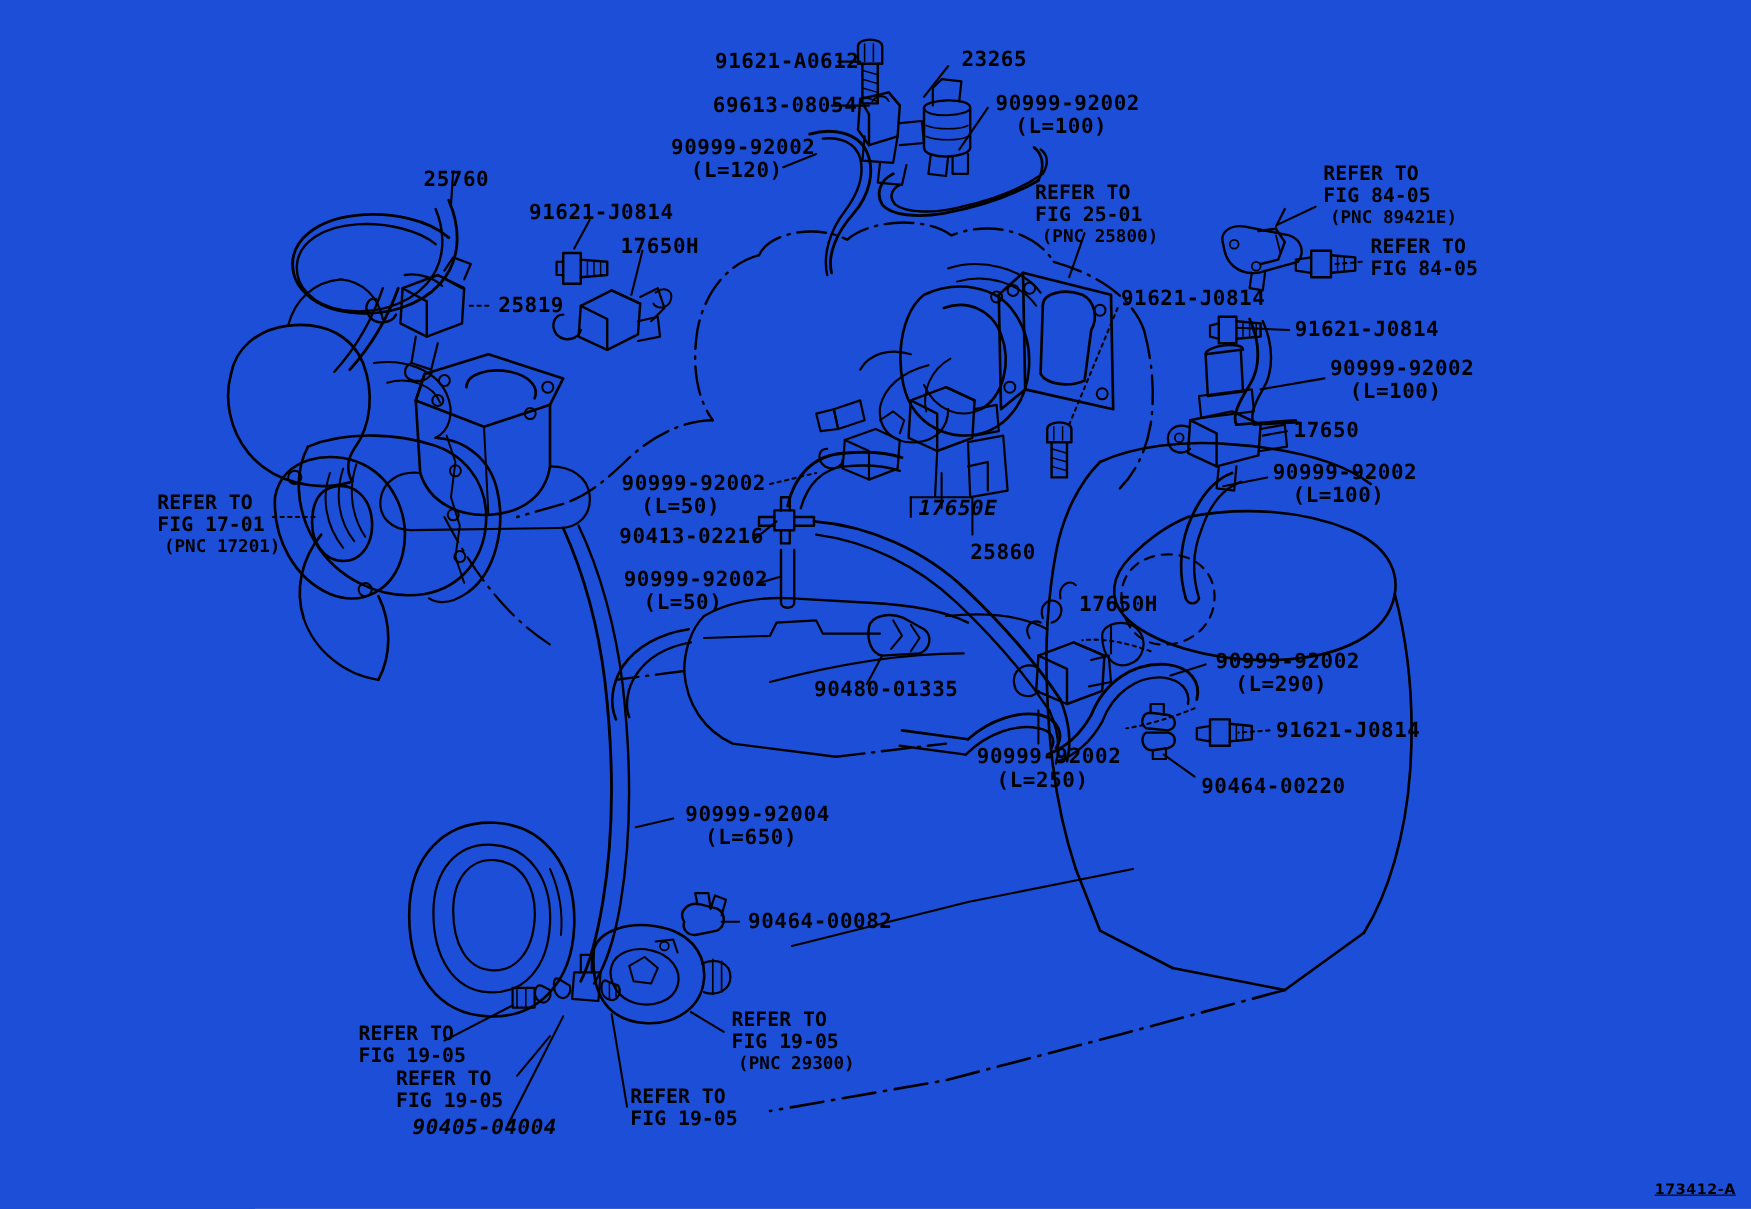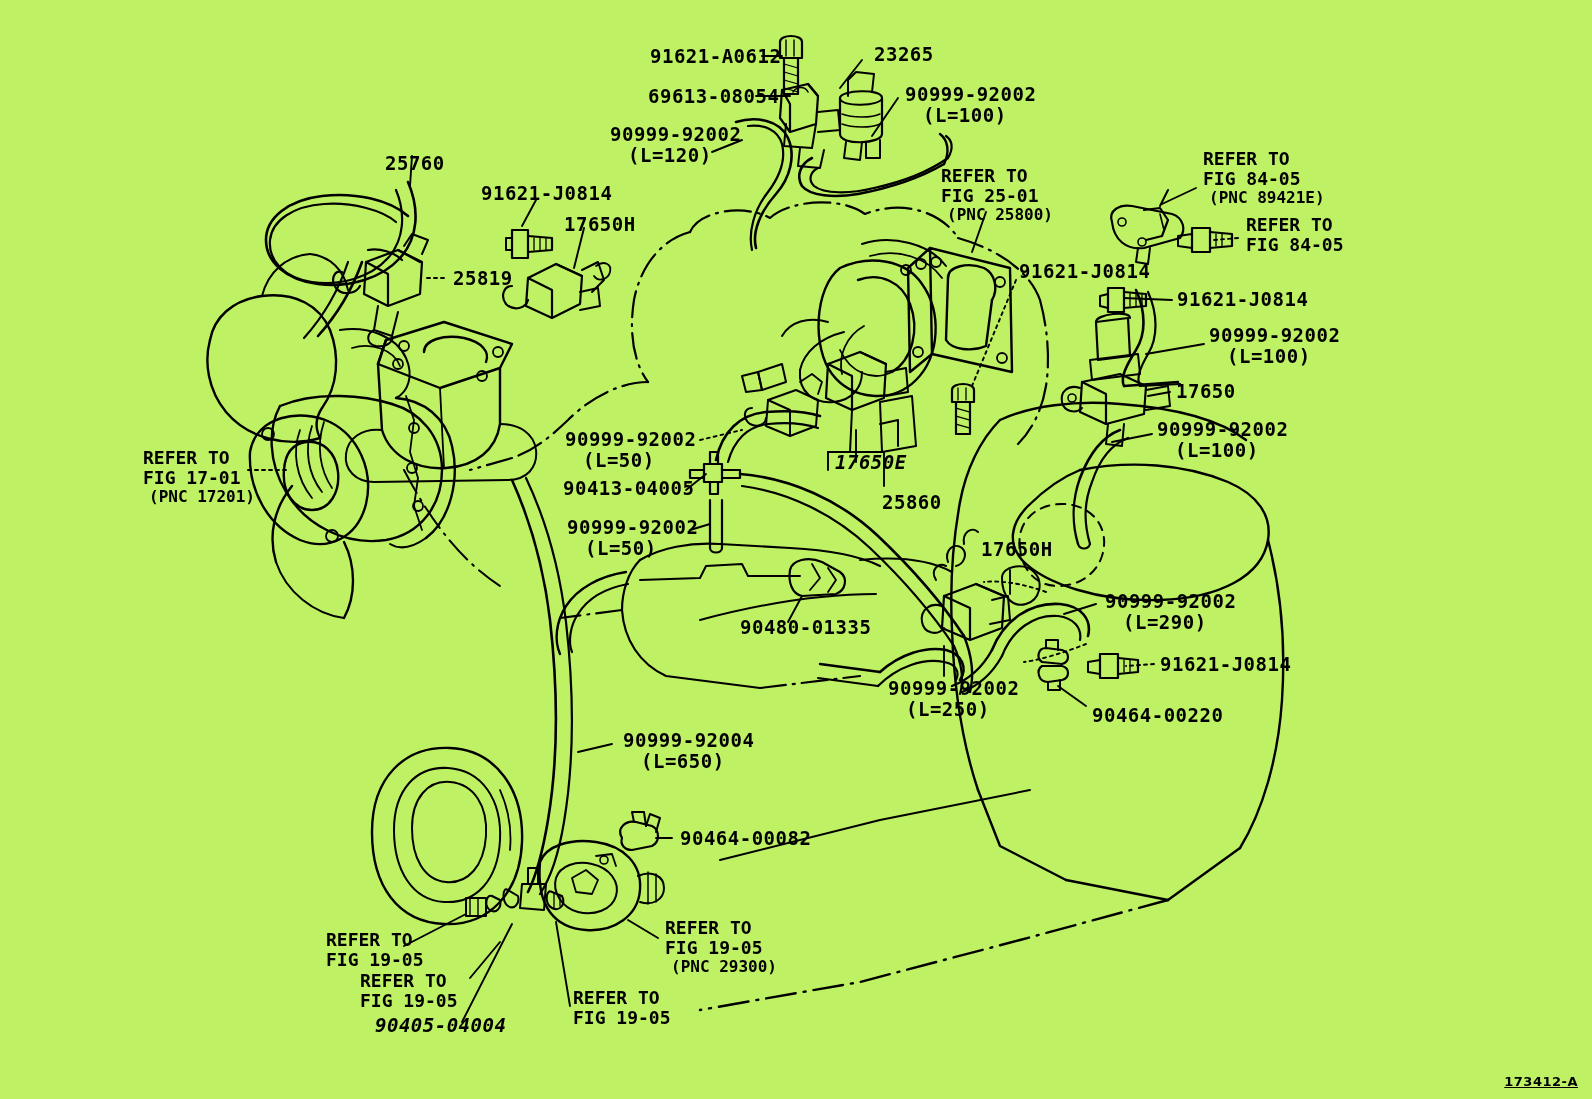--- a/index.html
+++ b/index.html
@@ -5,21 +5,21 @@
 <style>
   html,body{margin:0;padding:0;background:#ffffff;}
   body{
     font-family:"DejaVu Sans Mono","Liberation Mono",monospace;
     color:#000;
   }
   #sheet{
     position:relative;
     width:1592px;
     height:1099px;
-    background:#bef264;
+    background:#1d4ed8;
     overflow:hidden;
   }
   #art{
     position:absolute;
     left:0; top:0;
     width:1592px; height:1099px;
   }
   .lbl{
     position:absolute;
     font-family:"DejaVu Sans Mono","Liberation Mono",monospace;
@@ -618,21 +618,21 @@
 FIG 84-05</span><span class="pnc">(PNC 89421E)</span></div>
   <div class="lbl ref l2" style="left:1246px; top:215px;"><span>REFER TO
 FIG 84-05</span></div>
 
   <div class="lbl" style="left:1177px; top:289px;">91621-J0814</div>
   <div class="lbl" style="left:1209px; top:325px;"><span>90999-92002</span><span class="len">(L=100)</span></div>
   <div class="lbl" style="left:1176px; top:381px;">17650</div>
   <div class="lbl" style="left:1157px; top:419px;"><span>90999-92002</span><span class="len">(L=100)</span></div>
 
   <div class="lbl" style="left:565px;  top:429px;"><span>90999-92002</span><span class="len">(L=50)</span></div>
-  <div class="lbl" style="left:563px;  top:478px;">90413-04005</div>
+  <div class="lbl" style="left:563px;  top:478px;">90413-02216</div>
   <div class="lbl" style="left:567px;  top:517px;"><span>90999-92002</span><span class="len">(L=50)</span></div>
 
   <div class="lbl" style="left:835px;  top:452px;font-style:italic;">17650E</div>
   <div class="lbl" style="left:866px;  top:492px;margin-left:16px;">25860</div>
 
   <div class="lbl" style="left:981px;  top:539px;">17650H</div>
   <div class="lbl" style="left:1105px; top:591px;"><span>90999-92002</span><span class="len">(L=290)</span></div>
   <div class="lbl" style="left:1160px; top:654px;">91621-J0814</div>
   <div class="lbl" style="left:1092px; top:705px;">90464-00220</div>
   <div class="lbl" style="left:888px;  top:678px;"><span>90999-92002</span><span class="len">(L=250)</span></div>

